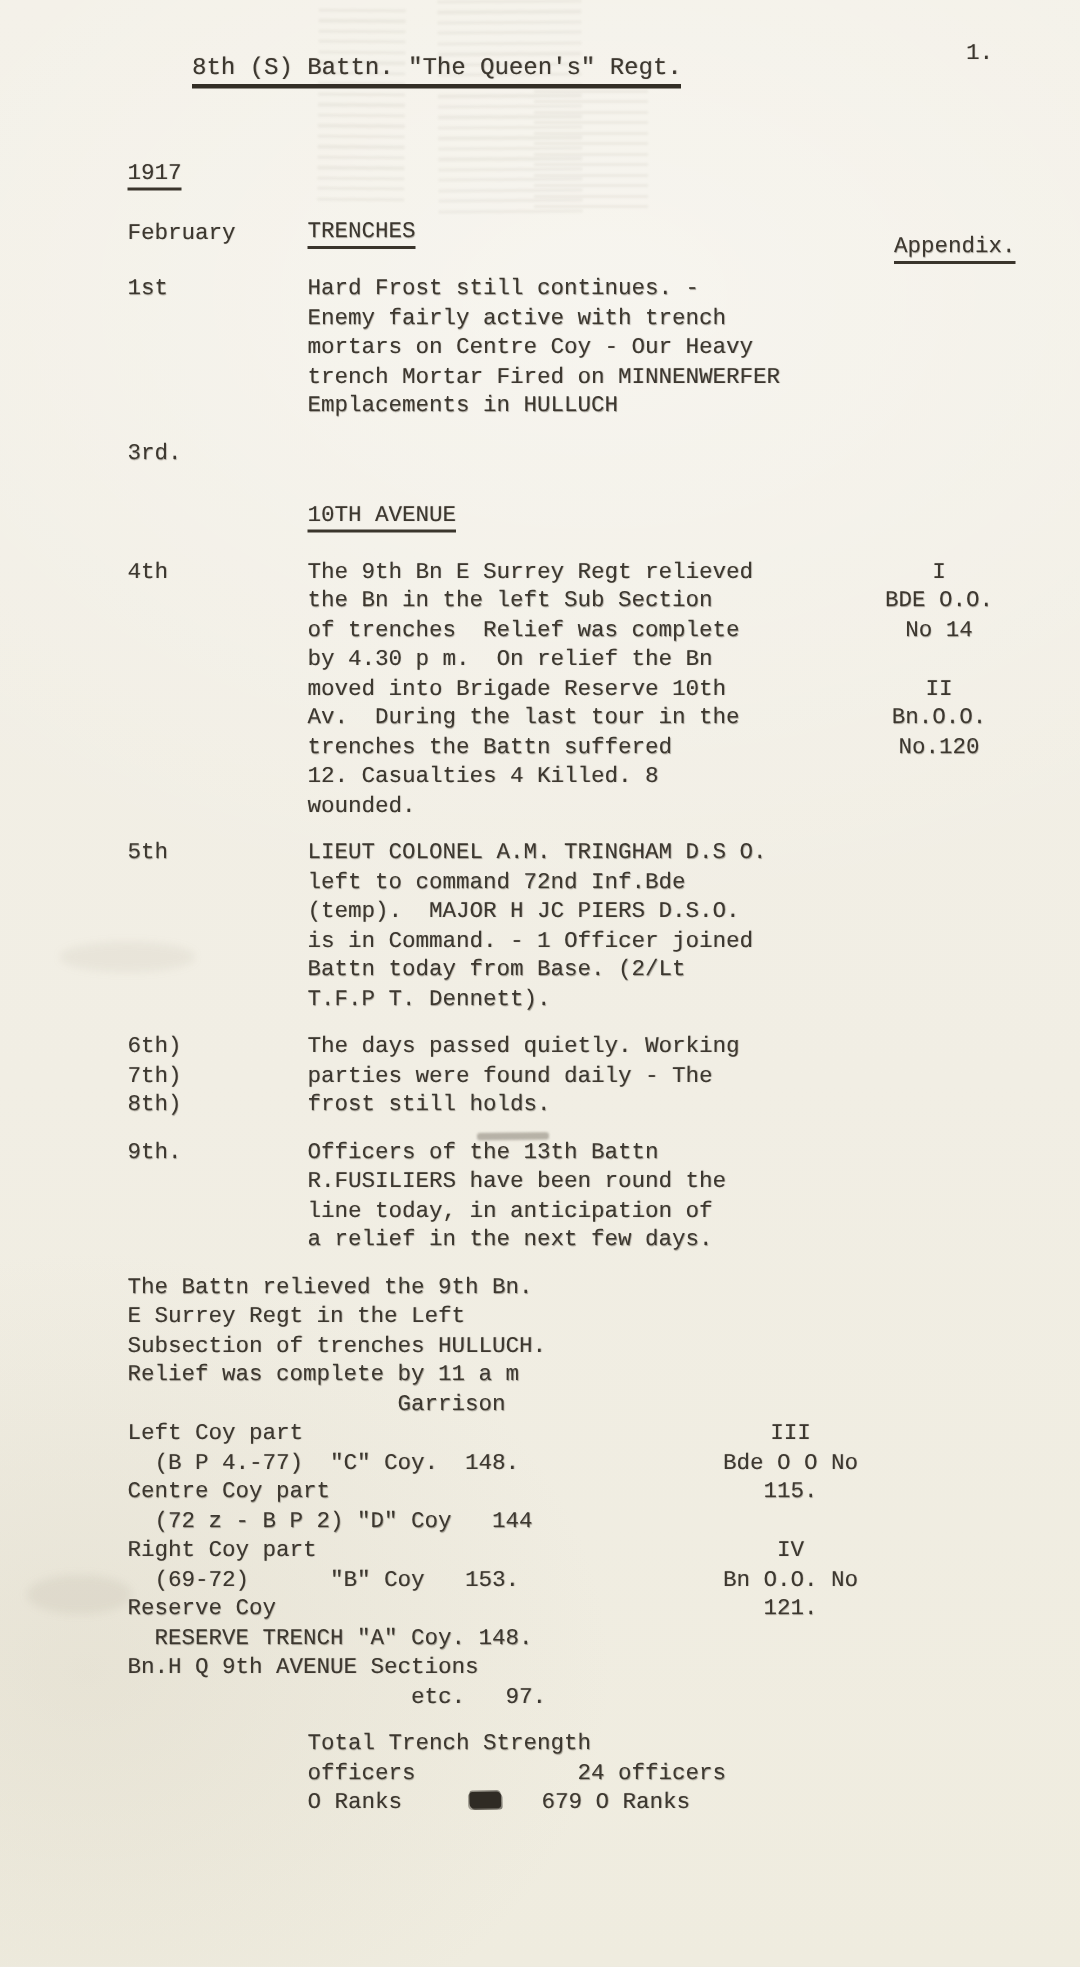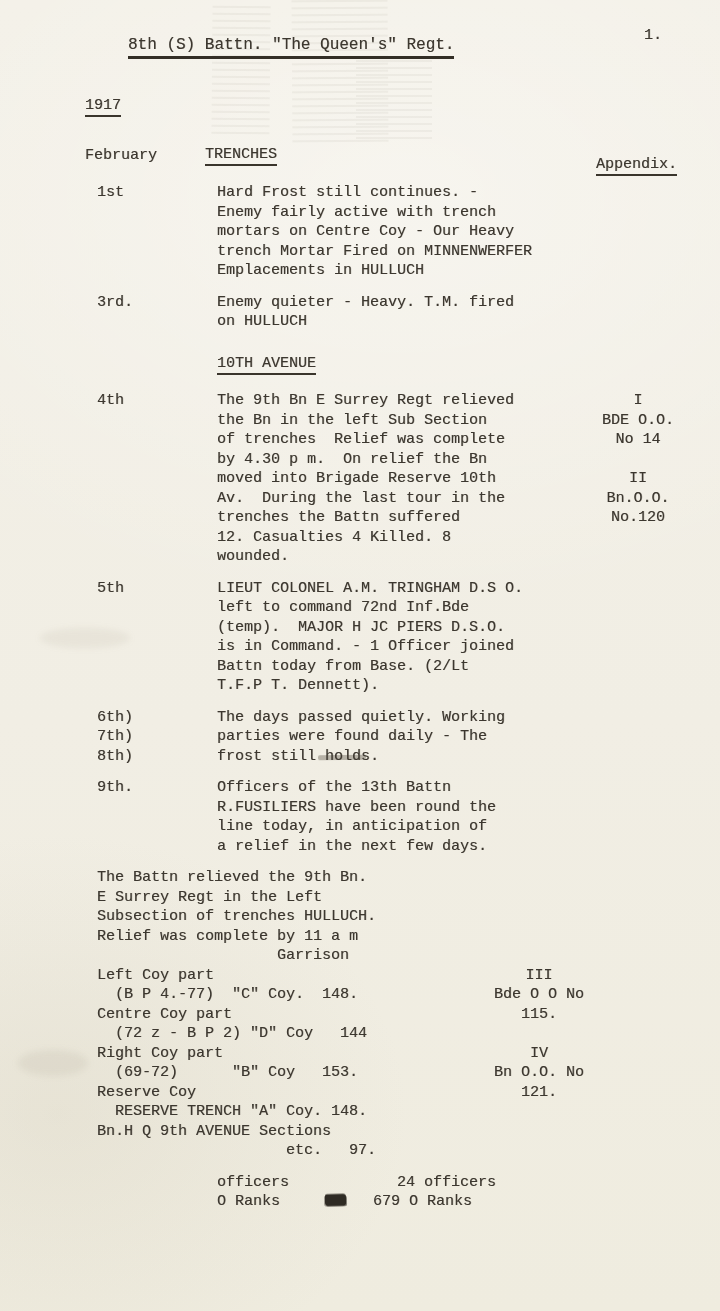--- a/index.html
+++ b/index.html
@@ -26,29 +26,29 @@
     letter-spacing: 0px;
     white-space: pre;
     text-shadow: 0.4px 0.4px 0.6px rgba(58,52,42,0.45);
   }
   .u  { padding-bottom: 1px; border-bottom: 2px solid #3a352c; }
   .u3 { padding-bottom: 2px; border-bottom: 3px solid #332e26; }
 
   
   .doc-title   { position: absolute; left: 128px; top: 36px; font-size: 16px; }
   .page-number { position: absolute; left: 644px; top: 26px; }
-  .year        { position: absolute; left: 85px;  top: 96px; }
+  .year        { position: absolute; left: 85px;  top: 106px; }
   .month       { position: absolute; left: 85px;  top: 146px; }
   .col-header  { position: absolute; left: 205px; top: 145px; }
   .apx-header  { position: absolute; left: 596px; top: 155px; }
 
   
   .entries {
     position: absolute;
-    left: 12px; top: 183px;
+    left: 0; top: 183px;
     width: 584px;
     padding-left: 85px;
     box-sizing: border-box;
   }
   .entry { display: flex; margin-bottom: 12px; }
   .entry .date     { width: 120px; flex: 0 0 120px; }
   .entry .body     { width: 385px; flex: 0 0 385px; }
   .entry .appendix { flex: 1 1 auto; text-align: center; white-space: pre; }
   .section-heading { margin: 22px 0 18px 120px; }
   .totals { margin: 10px 0 0 120px; }
@@ -119,22 +119,20 @@
         <div class="tw date">1st</div>
         <div class="tw body">Hard Frost still continues. -
 Enemy fairly active with trench
 mortars on Centre Coy - Our Heavy
 trench Mortar Fired on MINNENWERFER
 Emplacements in HULLUCH</div>
         <div class="tw appendix"></div>
       </div>
       <div class="entry">
         <div class="tw date">3rd.</div>
-        <div class="tw body">Enemy quieter - Heavy. T.M. fired
-on HULLUCH</div>
         <div class="tw appendix"></div>
       </div>
       <div class="tw section-heading"><span class="u">10TH AVENUE</span></div>
       <div class="entry">
         <div class="tw date">4th</div>
         <div class="tw body">The 9th Bn E Surrey Regt relieved
 the Bn in the left Sub Section
 of trenches  Relief was complete
 by 4.30 p m.  On relief the Bn
 moved into Brigade Reserve 10th
@@ -199,16 +197,16 @@
 
 
 III
 Bde O O No
 115.
 
 IV
 Bn O.O. No
 121.</div>
       </div>
-      <div class="tw totals"><div>officers            24 officers</div><div><span>O Ranks     </span><span class="blob"></span><span>   679 O Ranks</span></div></div>
+      <div class="tw totals"><div>Total Trench Strength</div><div>officers            24 officers</div><div><span>O Ranks     </span><span class="blob"></span><span>   679 O Ranks</span></div></div>
   </div>
 
 </div>
 
 </body></html>

